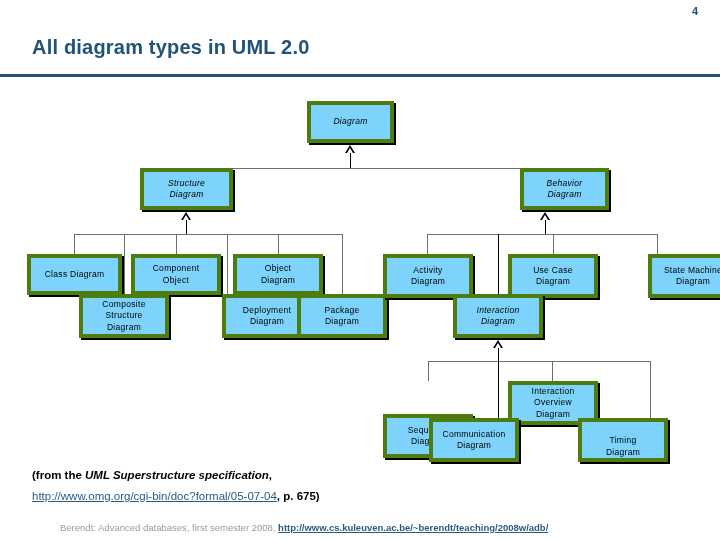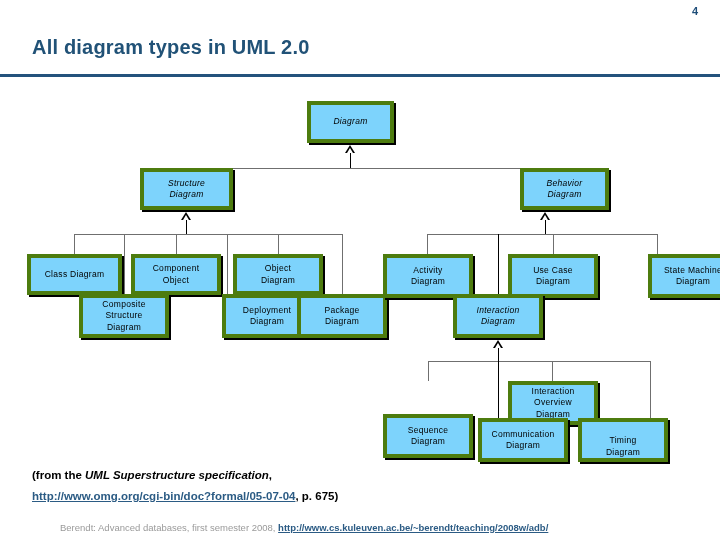--- a/index.html
+++ b/index.html
@@ -118,21 +118,21 @@
     font-size: 11.5px;
     color: #000000;
     line-height: 19px;
     font-weight: bold;
   }
   #citation .plain { font-weight: bold; font-style: normal; }
   #citation .work  { font-weight: bold; font-style: italic; }
   #citation .link  {
     color: #2b5b84;
     text-decoration: underline;
-    font-weight: bold;
+    font-weight: normal;
   }
   #cite-line2 { margin-top: 2px; }
 
   #slide-footer {
     position: absolute;
     left: 60px;
     top: 522px;
     width: 660px;
     font-size: 9.5px;
     color: #9a9a9a;
@@ -249,21 +249,21 @@
   <div class="uml-node" style="left:383px; top:301px; width:90px; height:44px;margin-top:33px;">
     <span class="label">Sequence
 Diagram</span>
   </div>
   <div class="uml-node" style="left:508px; top:301px; width:90px; height:44px;">
     <span class="label">Interaction
 Overview
 Diagram</span>
   </div>
 
-  <div class="uml-node" style="left:478px; top:338px; width:90px; height:44px;">
+  <div class="uml-node" style="left:429px; top:338px; width:90px; height:44px;">
     <span class="label">Communication
 Diagram</span>
   </div>
   <div class="uml-node" style="left:578px; top:338px; width:90px; height:44px;align-items:flex-end;">
     <span class="label">Timing
 Diagram</span>
   </div>
 
 </div>
 

